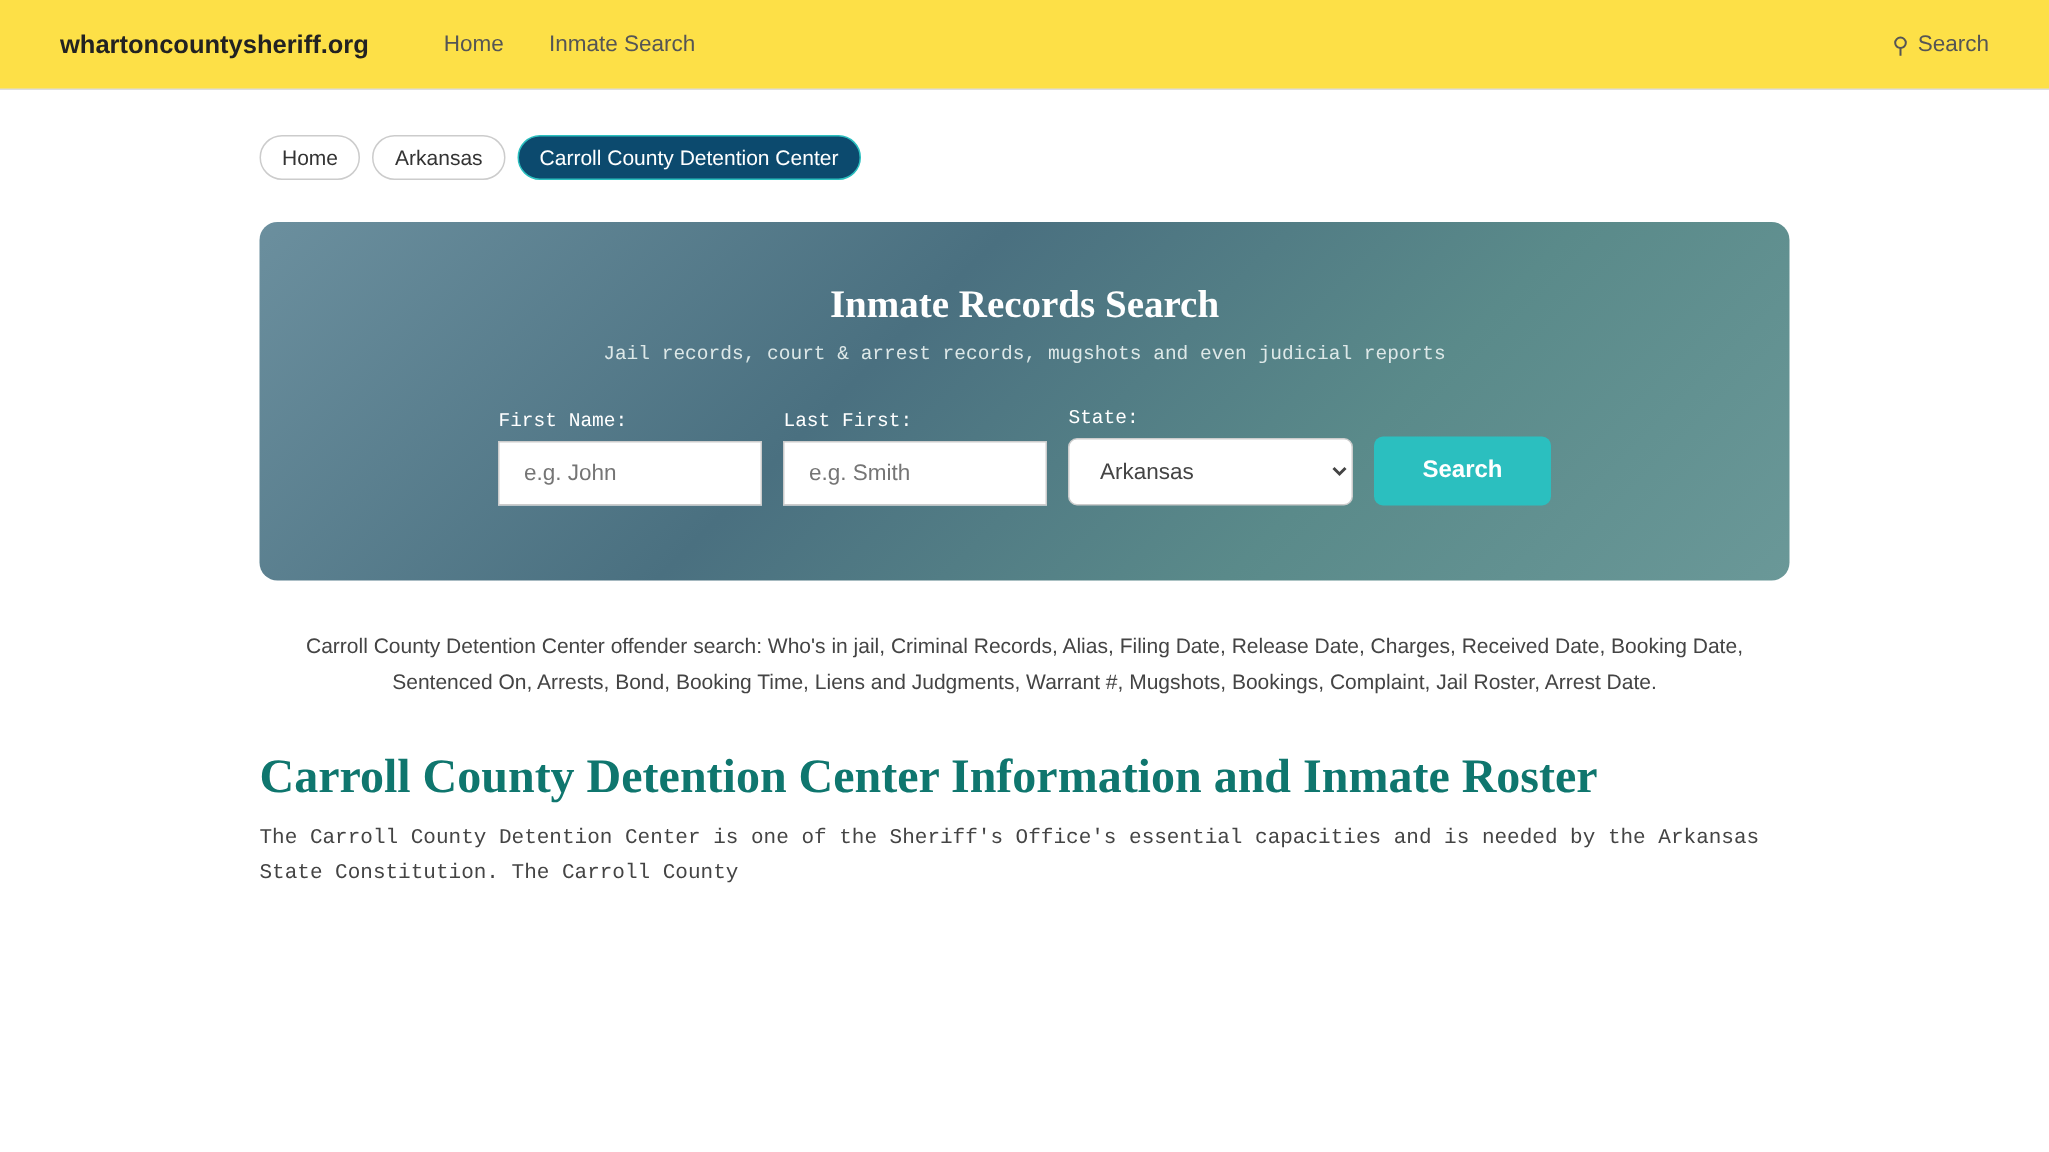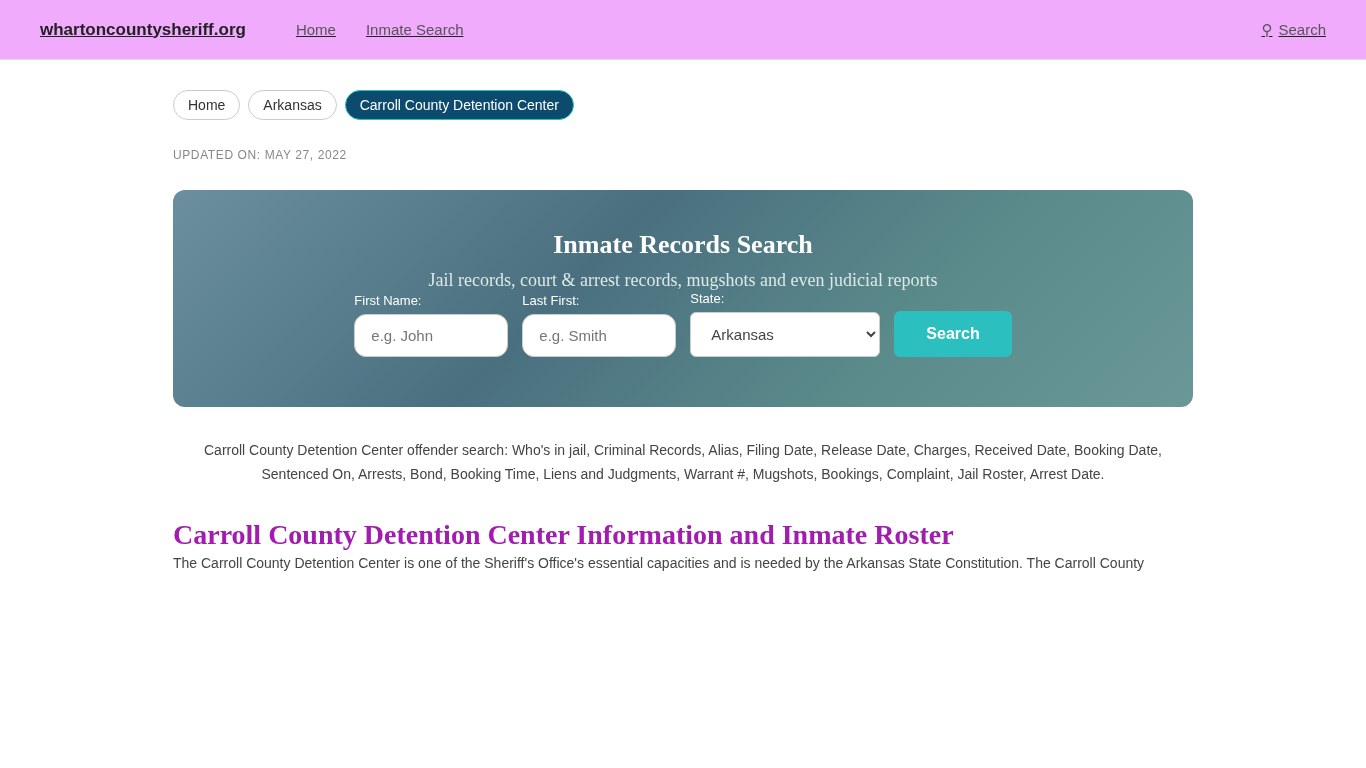--- a/index.html
+++ b/index.html
@@ -1,27 +1,26 @@
 <!DOCTYPE html>
 <html><head>
   <meta charset="utf-8">
   <style>
     * { margin: 0; padding: 0; box-sizing: border-box; }
     body { font-family: Georgia, 'Times New Roman', serif; background: #fff; color: #222; font-size: 16px; }
 
     
     nav {
-      background: #f0abfc;
+      background: #fde047;
       border-bottom: 1px solid #ddd;
       padding: 0 40px;
       height: 60px;
       display: flex;
       align-items: center;
       gap: 40px;
-      text-decoration: underline;
     }
     .nav-brand {
       font-family: Arial, sans-serif;
       font-size: 17px;
       font-weight: 700;
       color: #222;
       text-decoration: none;
       margin-right: 10px;
     }
     .nav-links {
@@ -109,52 +108,53 @@
       text-align: center;
     }
     .search-widget-title {
       font-family: Georgia, serif;
       font-size: 26px;
       font-weight: 700;
       color: #fff;
       margin-bottom: 10px;
     }
     .search-widget-subtitle {
-      font-family: Liberation Serif, serif;
-      font-size: 18px;
+      font-family: Liberation Mono, monospace;
+      font-size: 13px;
       color: #dde8e8;
+      margin-bottom: 28px;
     }
     .search-form {
       display: flex;
       gap: 14px;
       justify-content: center;
       align-items: flex-end;
       flex-wrap: wrap;
     }
     .form-group {
       display: flex;
       flex-direction: column;
       align-items: flex-start;
       gap: 6px;
     }
     .form-label {
-      font-family: Liberation Sans, sans-serif;
+      font-family: Liberation Mono, monospace;
       font-size: 13px;
       color: #fff;
       font-weight: 500;
       text-align: center;
     }
     .form-input {
       padding: 12px 16px;
       border: 1px solid #ccc;
-      border-radius: 12px;
+      border-radius: 0;
       font-size: 15px;
       font-family: Arial, sans-serif;
       color: #888;
-      width: 154px;
+      width: 176px;
       background: #fff;
       outline: none;
     }
     .form-select {
       padding: 12px 16px;
       border: 1px solid #ccc;
       border-radius: 6px;
       font-size: 15px;
       font-family: Arial, sans-serif;
       color: #444;
@@ -183,29 +183,29 @@
       font-size: 14px;
       color: #444;
       line-height: 1.7;
       margin-bottom: 32px;
       text-align: center;
     }
 
     
     .section-heading {
       font-family: Georgia, serif;
-      font-size: 28px;
+      font-size: 32px;
       font-weight: 900;
-      color: #a21caf;
-      margin-bottom: 1px;
+      color: #0f766e;
+      margin-bottom: 12px;
     }
 
     
     .body-text {
-      font-family: Liberation Sans, sans-serif;
+      font-family: Liberation Mono, monospace;
       font-size: 14px;
       color: #444;
       line-height: 1.7;
     }
   </style>
 </head>
 <body>
 
 <nav>
   <a class="nav-brand">whartoncountysheriff.org</a>
@@ -220,21 +220,20 @@
 </nav>
 
 <div class="main-content">
 
   <div class="breadcrumb">
     <span class="breadcrumb-item">Home</span>
     <span class="breadcrumb-item">Arkansas</span>
     <span class="breadcrumb-item active">Carroll County Detention Center</span>
   </div>
 
-  <p class="updated-on">UPDATED ON: MAY 27, 2022</p>
 
   <div class="search-widget">
     <div class="search-widget-title">Inmate Records Search</div>
     <div class="search-widget-subtitle">Jail records, court &amp; arrest records, mugshots and even judicial reports</div>
     <div class="search-form">
       <div class="form-group">
         <label class="form-label">First Name:</label>
         <input class="form-input" type="text" placeholder="e.g. John" style="">
       </div>
       <div class="form-group">

